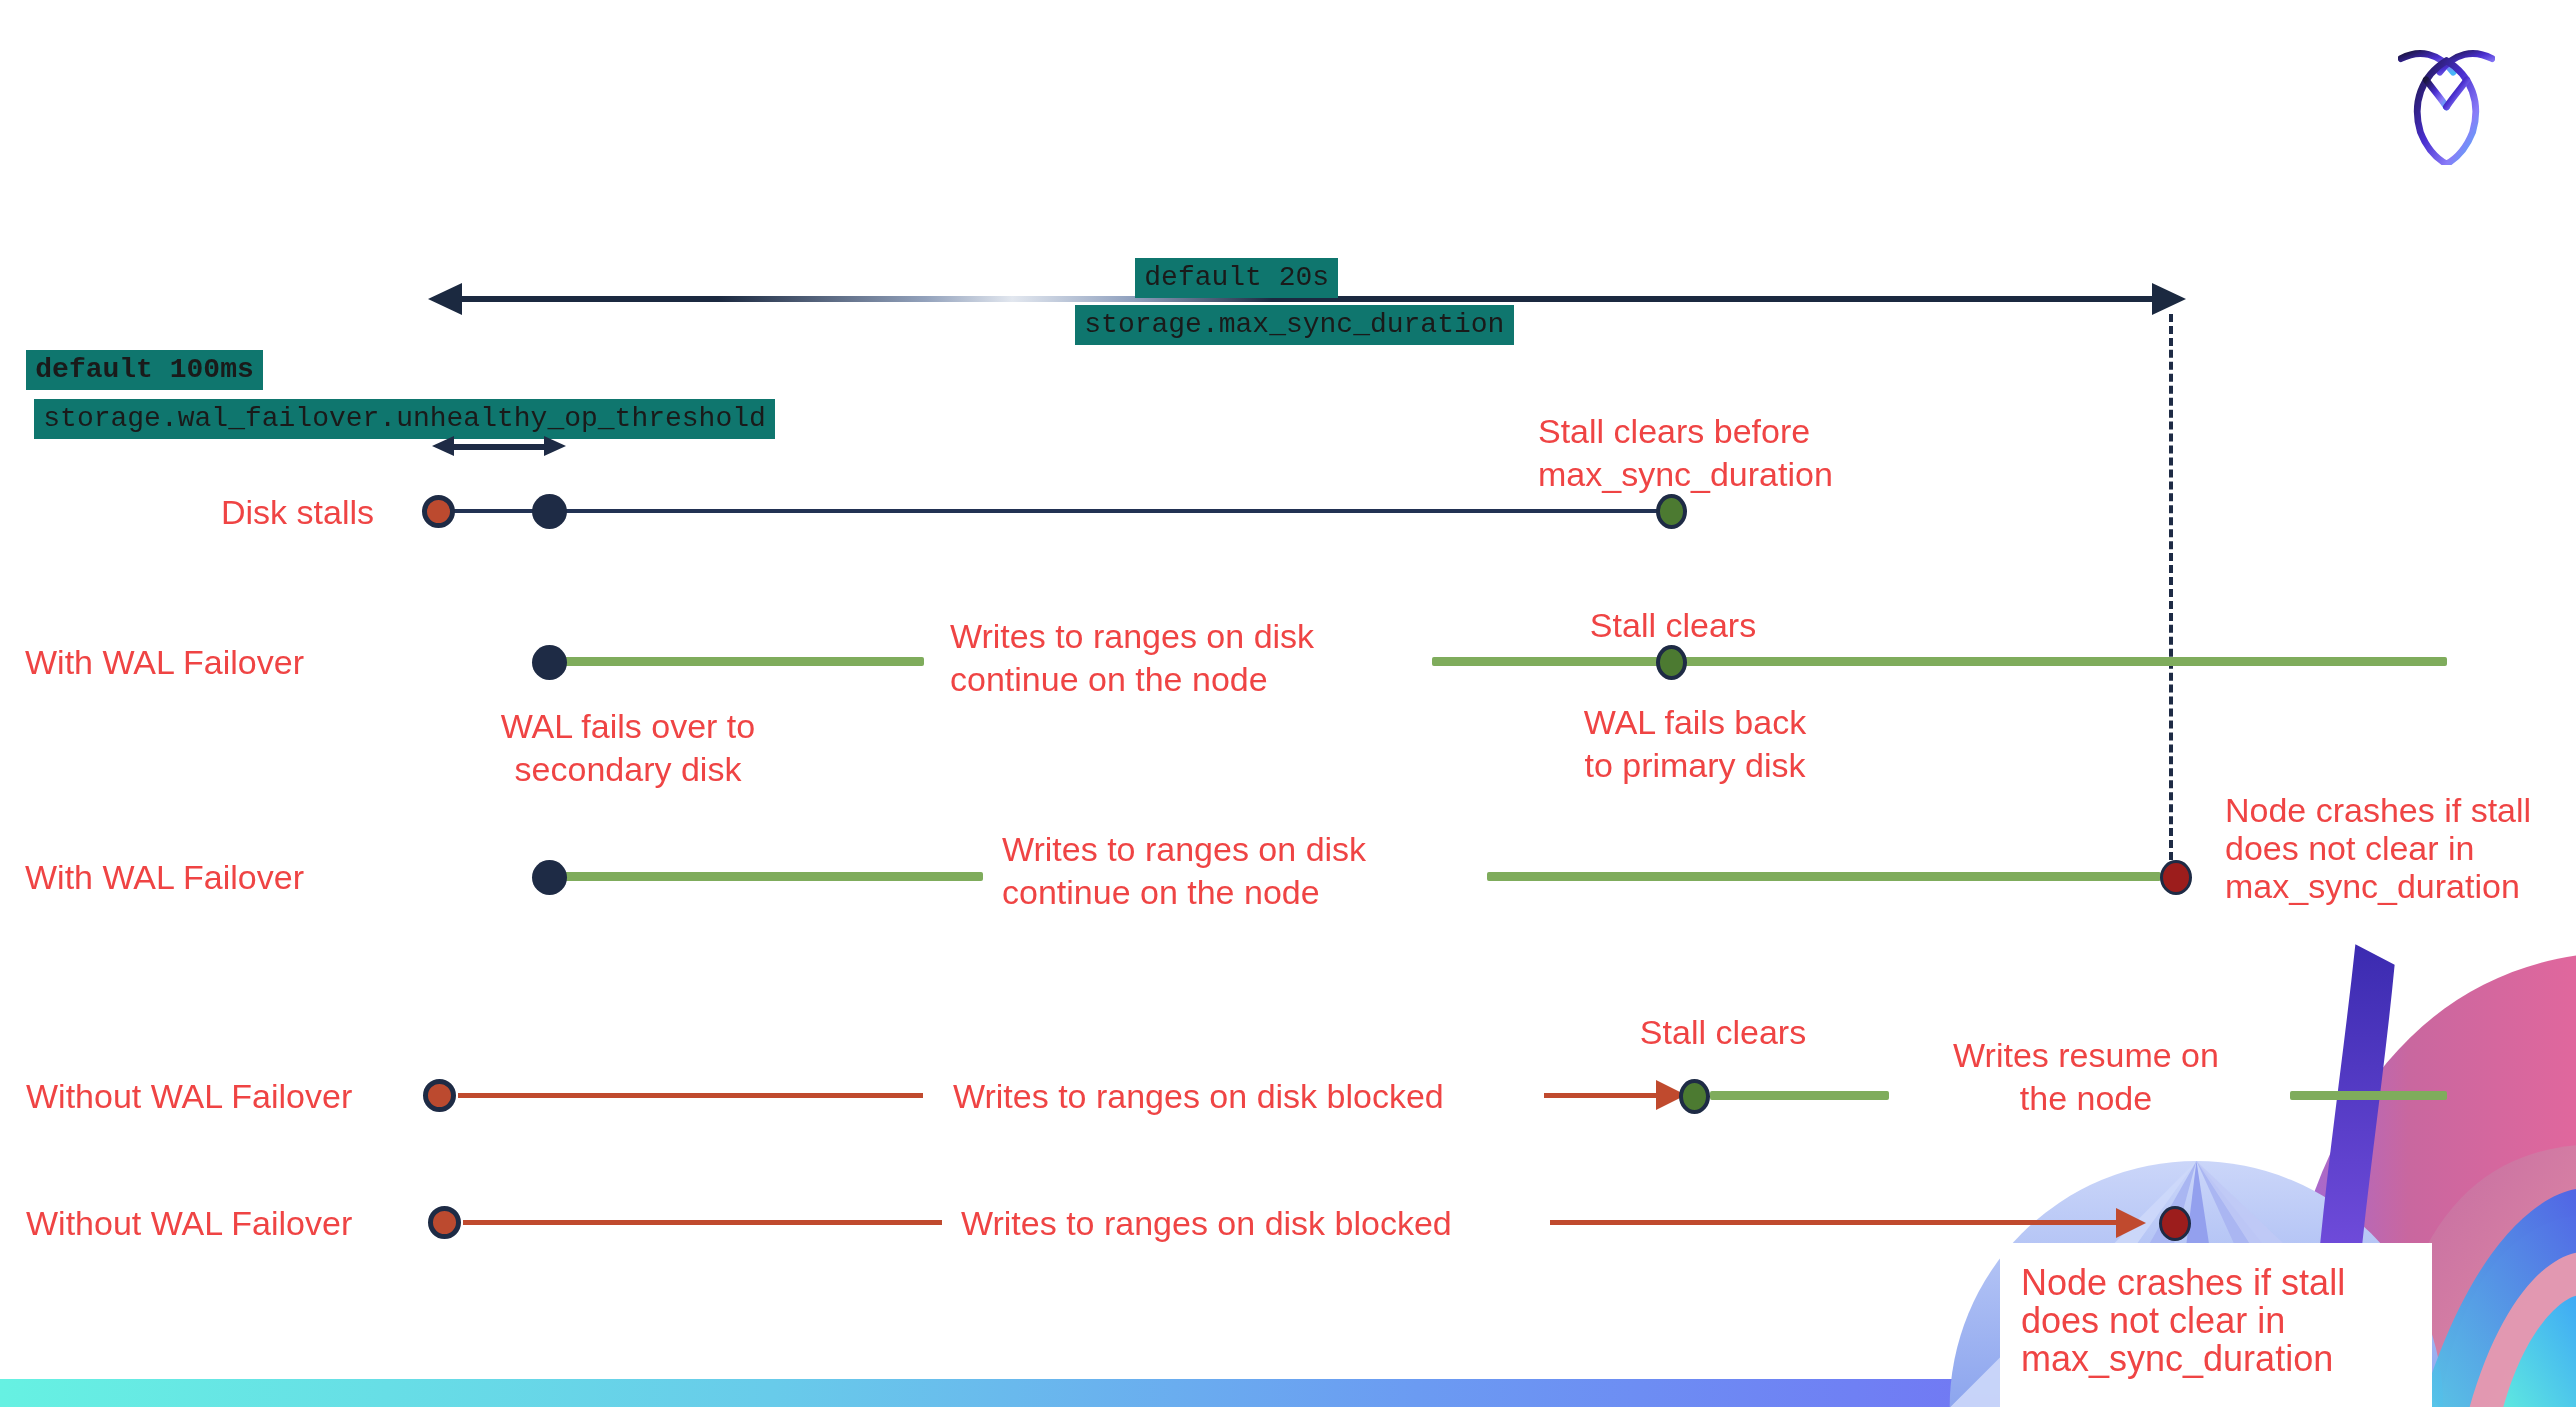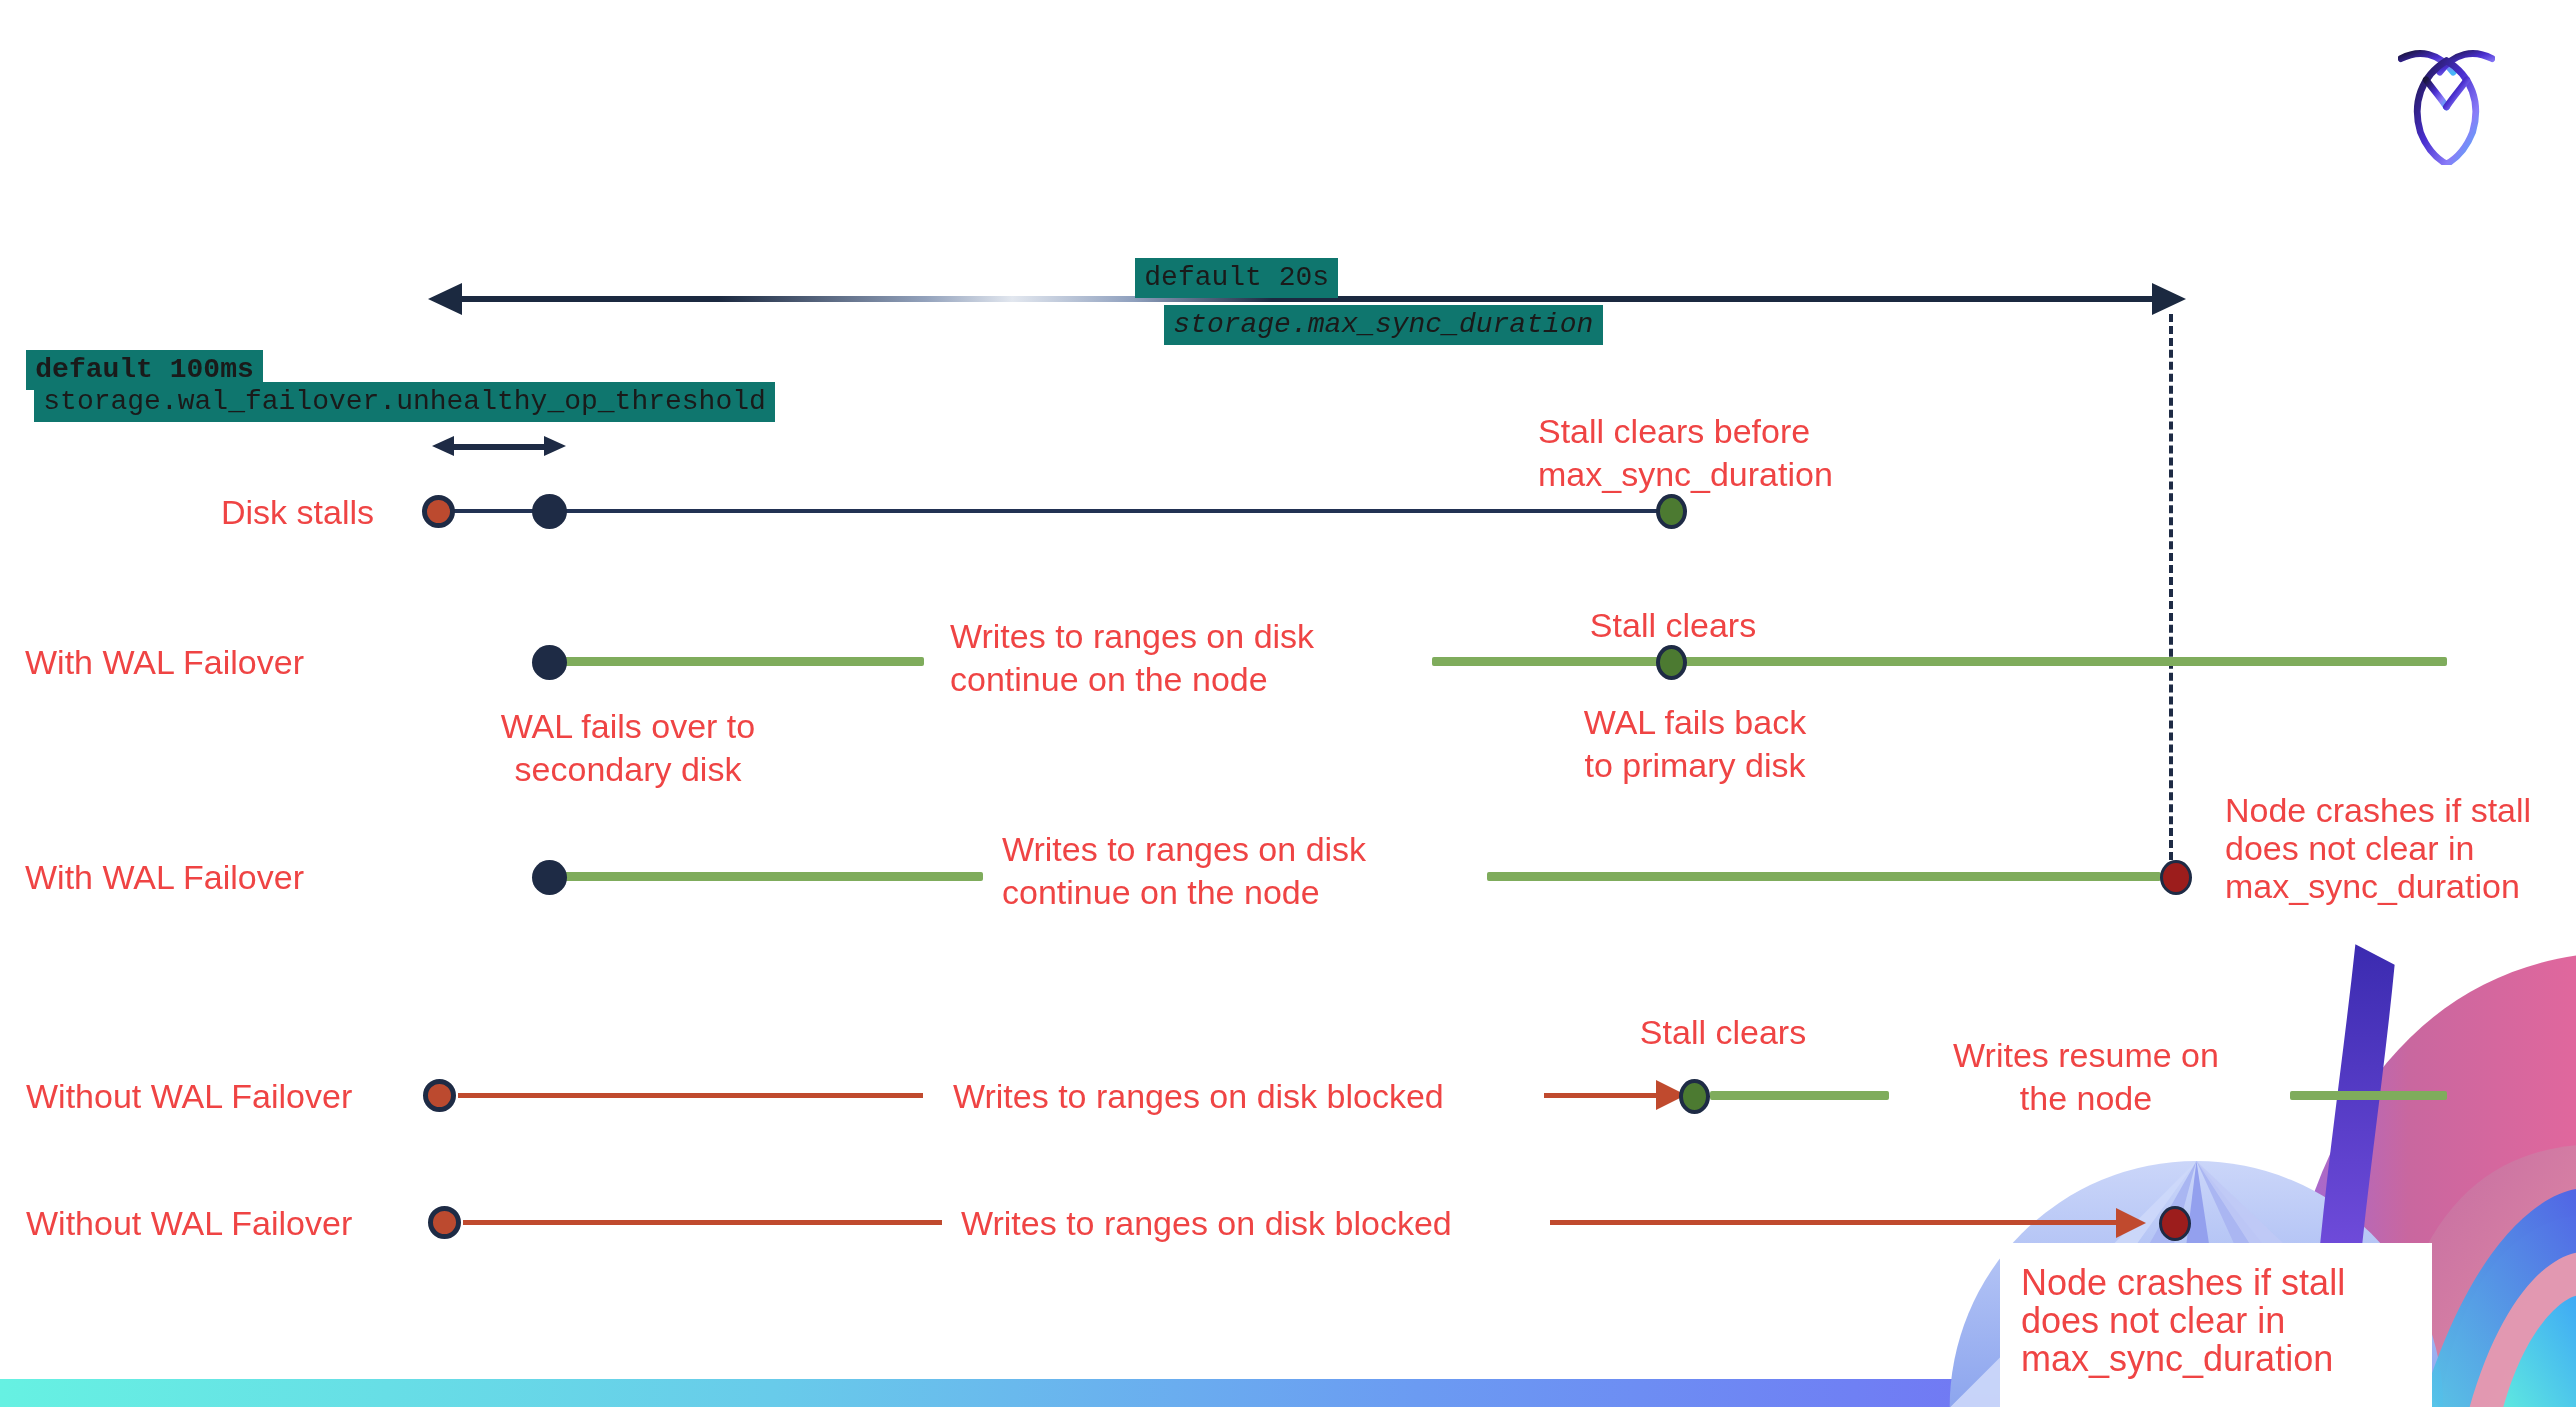--- a/index.html
+++ b/index.html
@@ -119,26 +119,26 @@
         <path d="M50 62 C58 50 64 44 71 34"></path>
       </g>
     </svg>
   </div>
 
   <div class="hline gradient-arrow-line z4" style="left:441px;top:296px;width:1731px;"></div>
   <div class="arrowhead ah-left-navy z4" style="left:428px;top:283px;"></div>
   <div class="arrowhead ah-right-navy z4" style="left:2152px;top:283px;"></div>
 
   <div class="abs mono z4" style="left:1135px;top:258px;">default 20s</div>
-  <div class="abs mono z4" style="left:1164px;top:305px;font-style:italic;">storage.max_sync_duration</div>
+  <div class="abs mono z4" style="left:1075px;top:305px;">storage.max_sync_duration</div>
 
   <div class="abs dashed-v z4" style="left:2169px;top:314px;height:546px;"></div>
 
   <div class="abs mono z4" style="left:26px;top:350px;font-weight:bold;">default 100ms</div>
-  <div class="abs mono z4" style="left:34px;top:382px;">storage.wal_failover.unhealthy_op_threshold</div>
+  <div class="abs mono z4" style="left:34px;top:399px;">storage.wal_failover.unhealthy_op_threshold</div>
 
   <div class="hline smallarrow-line z4" style="left:447px;top:444px;width:101px;"></div>
   <div class="arrowhead ah-left-sm z4" style="left:432px;top:436px;"></div>
   <div class="arrowhead ah-right-sm z4" style="left:544px;top:436px;"></div>
 
   <div class="abs txt z4" style="left:1538px;top:410px;">Stall clears before
 max_sync_duration</div>
   <div class="abs txt z4" style="left:221px;top:491px;">Disk stalls</div>
   <div class="hline navy-line z4" style="left:449px;top:509px;width:1223px;"></div>
   <div class="dot red z4" style="left:422px;top:495px;"></div>

